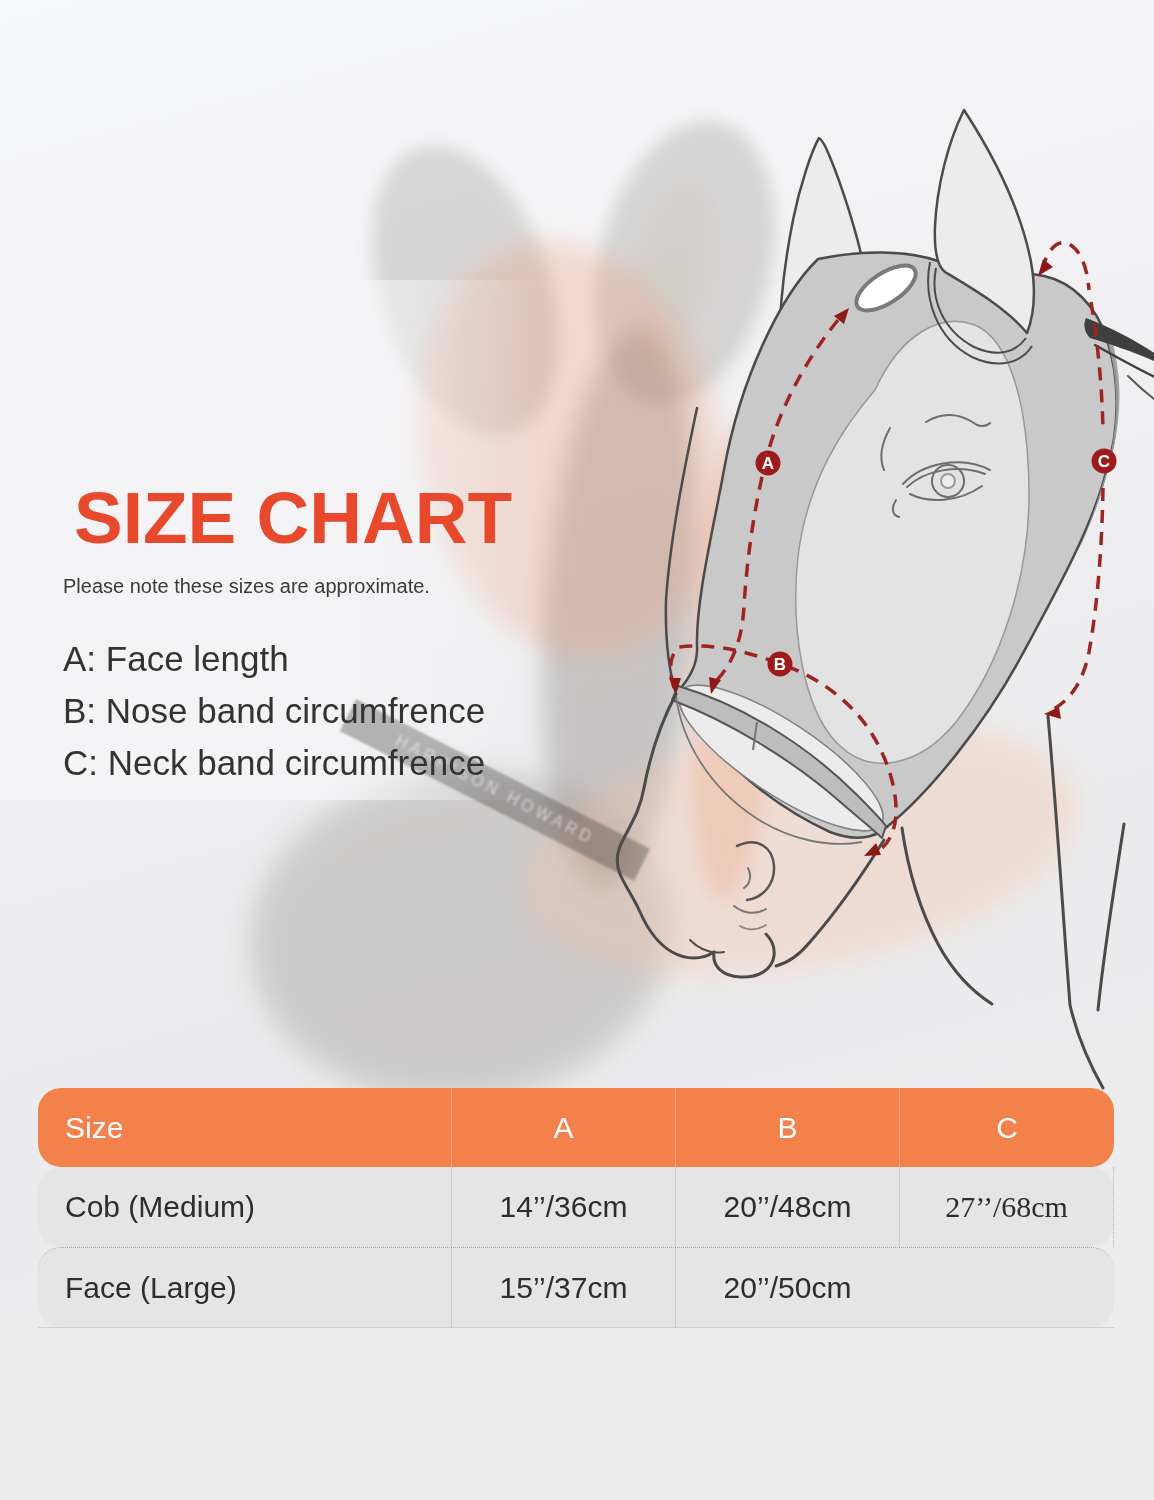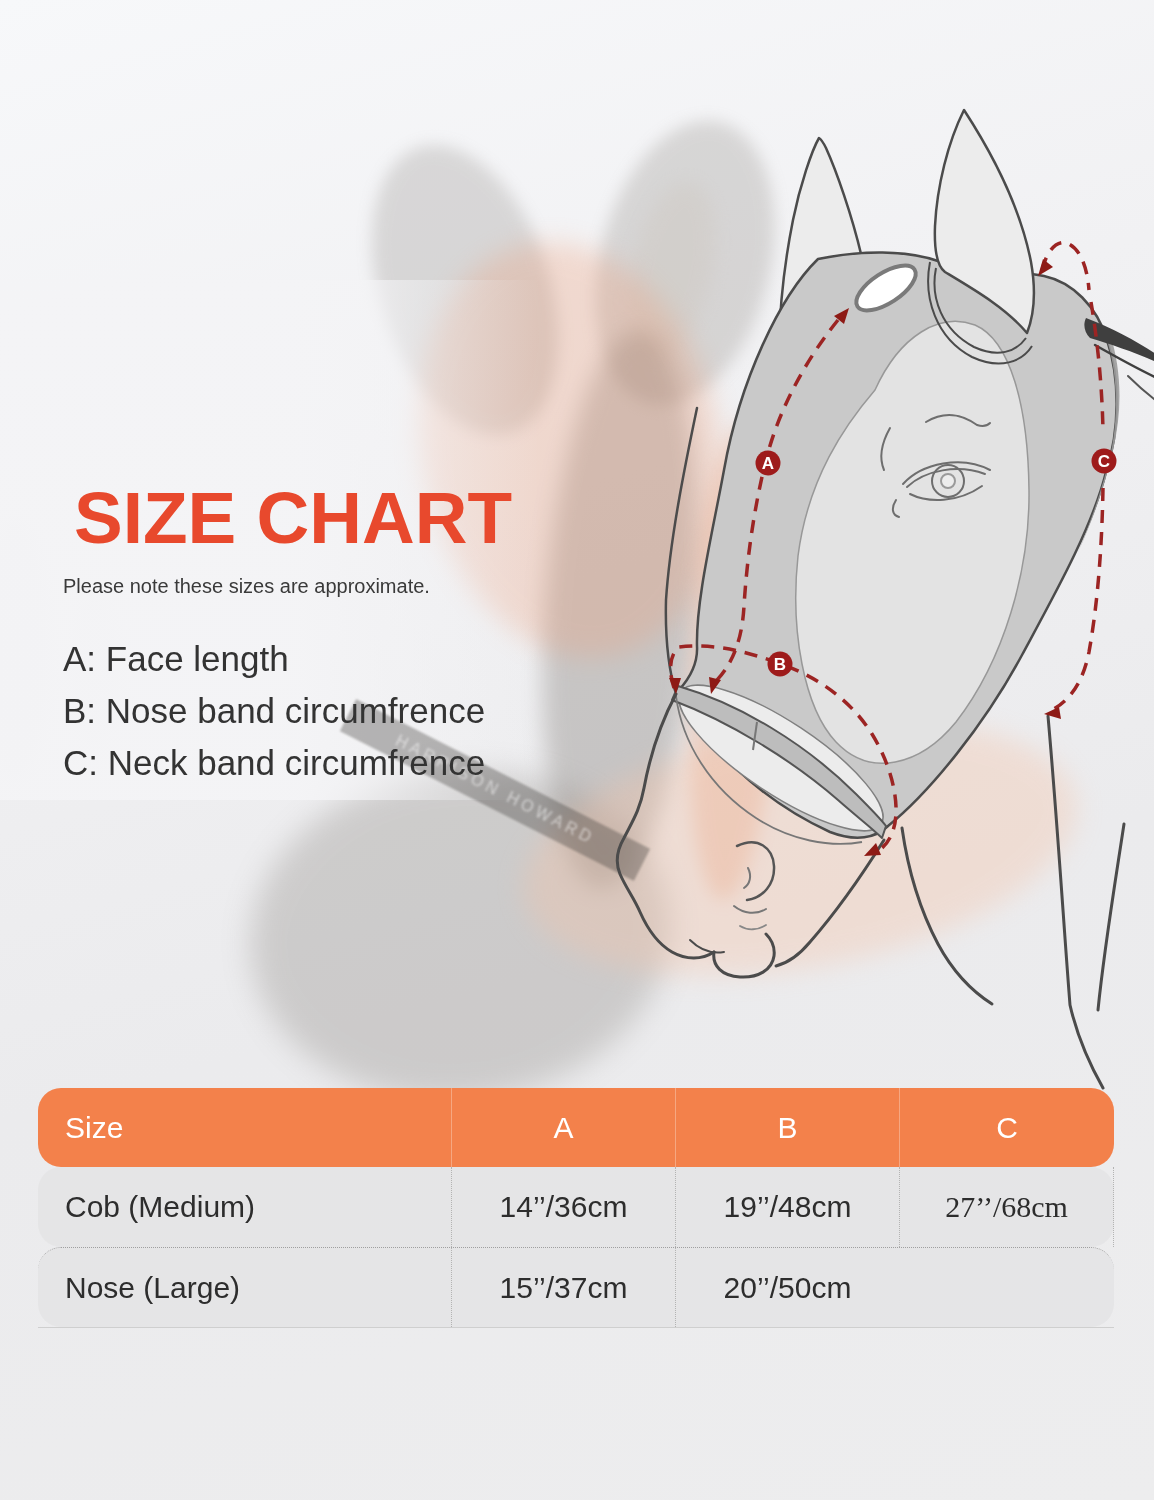--- a/index.html
+++ b/index.html
@@ -173,23 +173,23 @@
   <div class="size-table">
     <div class="tr head">
       <div class="td c0">Size</div>
       <div class="td c1">A</div>
       <div class="td c2">B</div>
       <div class="td c3">C</div>
     </div>
     <div class="tr body">
       <div class="td c0">Cob (Medium)</div>
       <div class="td c1">14’’/36cm</div>
-      <div class="td c2">19’’/48cm</div>
+      <div class="td c2">20’’/48cm</div>
       <div class="td c3">27’’/68cm</div>
     </div>
     <div class="tr body second">
-      <div class="td c0">Nose (Large)</div>
+      <div class="td c0">Face (Large)</div>
       <div class="td c1">15’’/37cm</div>
       <div class="td c2">20’’/50cm</div>
     </div>
   </div>
 
 </div>
 
 </body></html>

